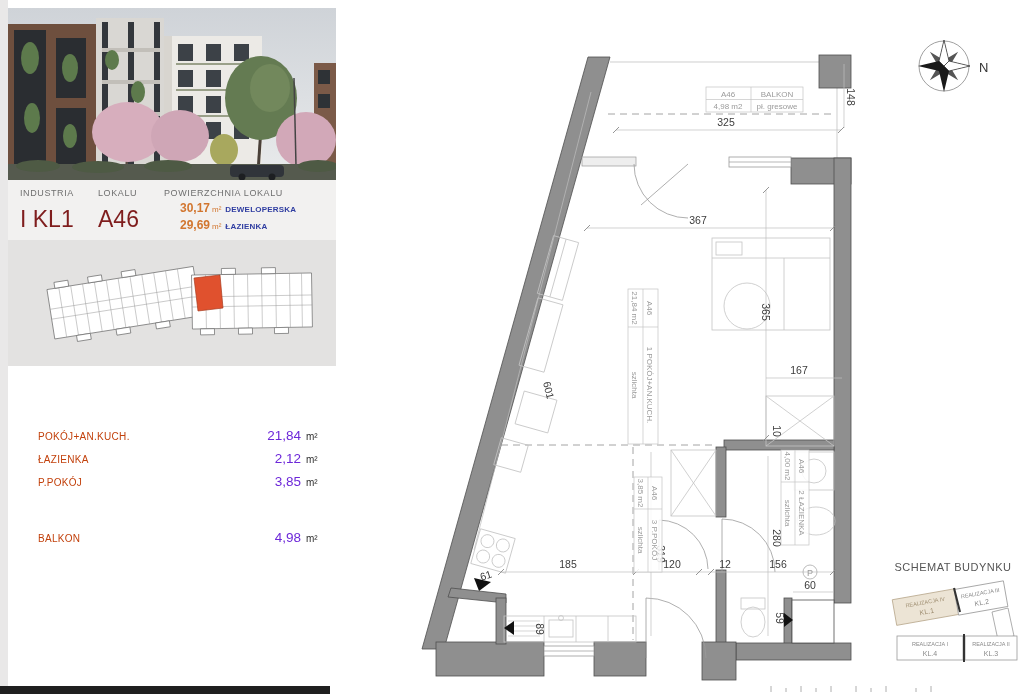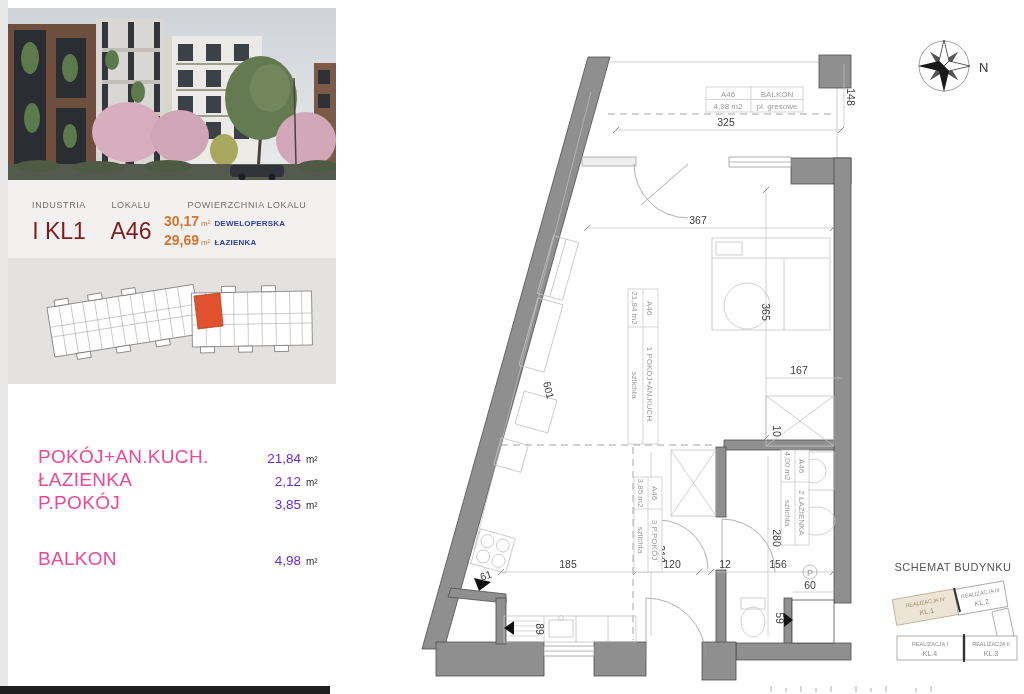--- a/index.html
+++ b/index.html
@@ -5,40 +5,40 @@
   * { margin:0; padding:0; box-sizing:border-box; }
   html,body { width:1024px; height:694px; background:#ffffff; overflow:hidden;
               font-family:"Liberation Sans", sans-serif; }
   .page { position:relative; width:1024px; height:694px; background:#fff; }
 
   
   .left-edge { position:absolute; left:0; top:0; width:8px; height:694px; background:#e9e8e8; }
   .left-panel { position:absolute; left:8px; top:8px; width:328px; height:686px; background:#fff; }
   .photo { width:328px; height:172px; overflow:hidden; }
 
-  .header-strip { width:328px; height:78px; background:#f2f1f0; display:flex; padding:20px 6px 4px 12px;text-align:center; }
+  .header-strip { width:328px; height:60px; background:#f2f1f0; display:flex; padding:8px 6px 4px 12px; }
   .hcol { display:flex; flex-direction:column; }
   .hcol .hlabel { font-size:9px; color:#6f6f6f; letter-spacing:.6px; white-space:nowrap; }
   .hcol .hvalue { font-size:23px; color:#7f1d1d; margin-top:8px; }
   .hcol1 { width:78px; } .hcol2 { width:62px; } .hcol3 { width:66px; }
   .hcol4 { flex:1; }
   .area-line { display:flex; align-items:baseline; margin-top:3px; white-space:nowrap; }
   .area-line:first-of-type { margin-top:6px; }
-  .area-num { font-size:14px; color:#d2762f; font-weight:bold; }
+  .area-num { font-size:12px; color:#d2762f; font-weight:bold;margin-left:16px; }
   .area-unit { font-size:8px; color:#d2762f; margin-left:2px; }
   .area-name { font-size:8px; color:#2f3da1; font-weight:bold; margin-left:4px; letter-spacing:.2px; }
 
   .overview-box { width:328px; height:126px; background:#e3e2e1; display:flex; align-items:center; justify-content:center; }
 
   .area-table { position:relative; width:328px; padding:22px 14px 0 30px; }
   .table-head { display:flex; justify-content:space-between; color:#787878; font-size:11.5px; }
   .table-head .metraz { margin-right:14px; }
   .trows { margin-top:40px; }
   .trow { display:flex; justify-content:space-between; align-items:baseline; height:23px; }
-  .trow .tlabel { font-size:19px; color:#ec4899; letter-spacing:.3px; }
+  .trow .tlabel { font-size:10px; color:#c2410c; letter-spacing:.3px; }
   .tval { display:flex; align-items:baseline; }
   .tval .vnum { font-size:13.5px; color:#6d28d9; text-align:right; min-width:42px; }
   .tval .vunit { font-size:10px; color:#2e2e2e; margin-left:5px; width:16px; }
   .balkon-row { margin-top:33px; }
   .bottom-bar { position:absolute; left:-8px; bottom:0; width:330px; height:8px; background:#1f1f1f; }
 
   
   .plan-area { position:absolute; left:336px; top:0; width:688px; height:694px; background:#fff; }
   svg text { font-family:"Liberation Sans", sans-serif; }
   .dim { font-size:10.5px; fill:#3c3c3c; }

